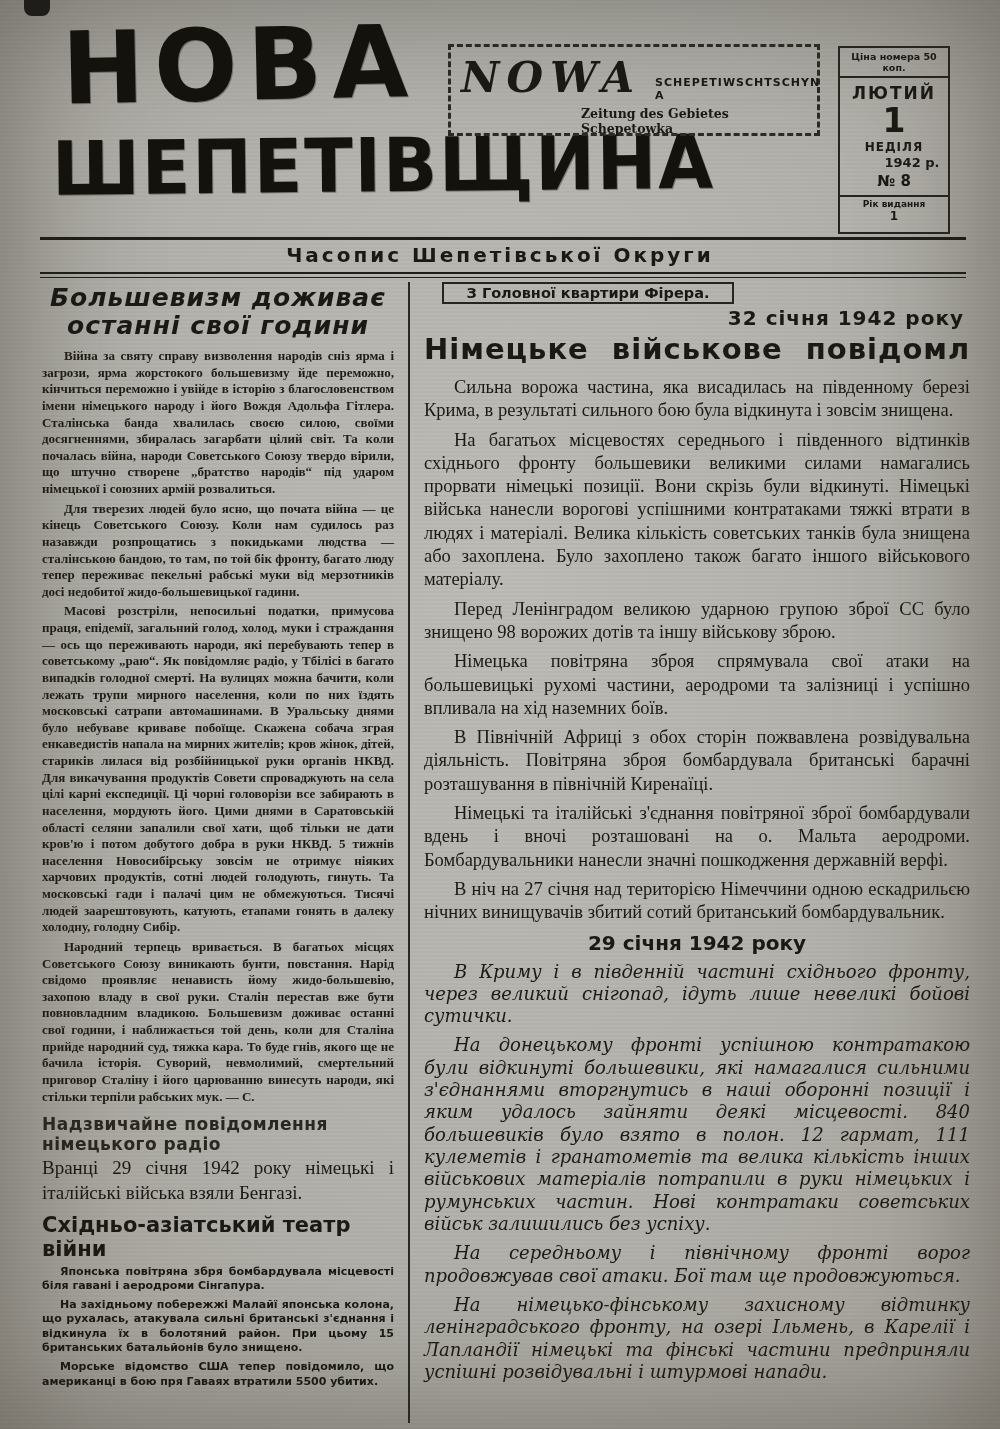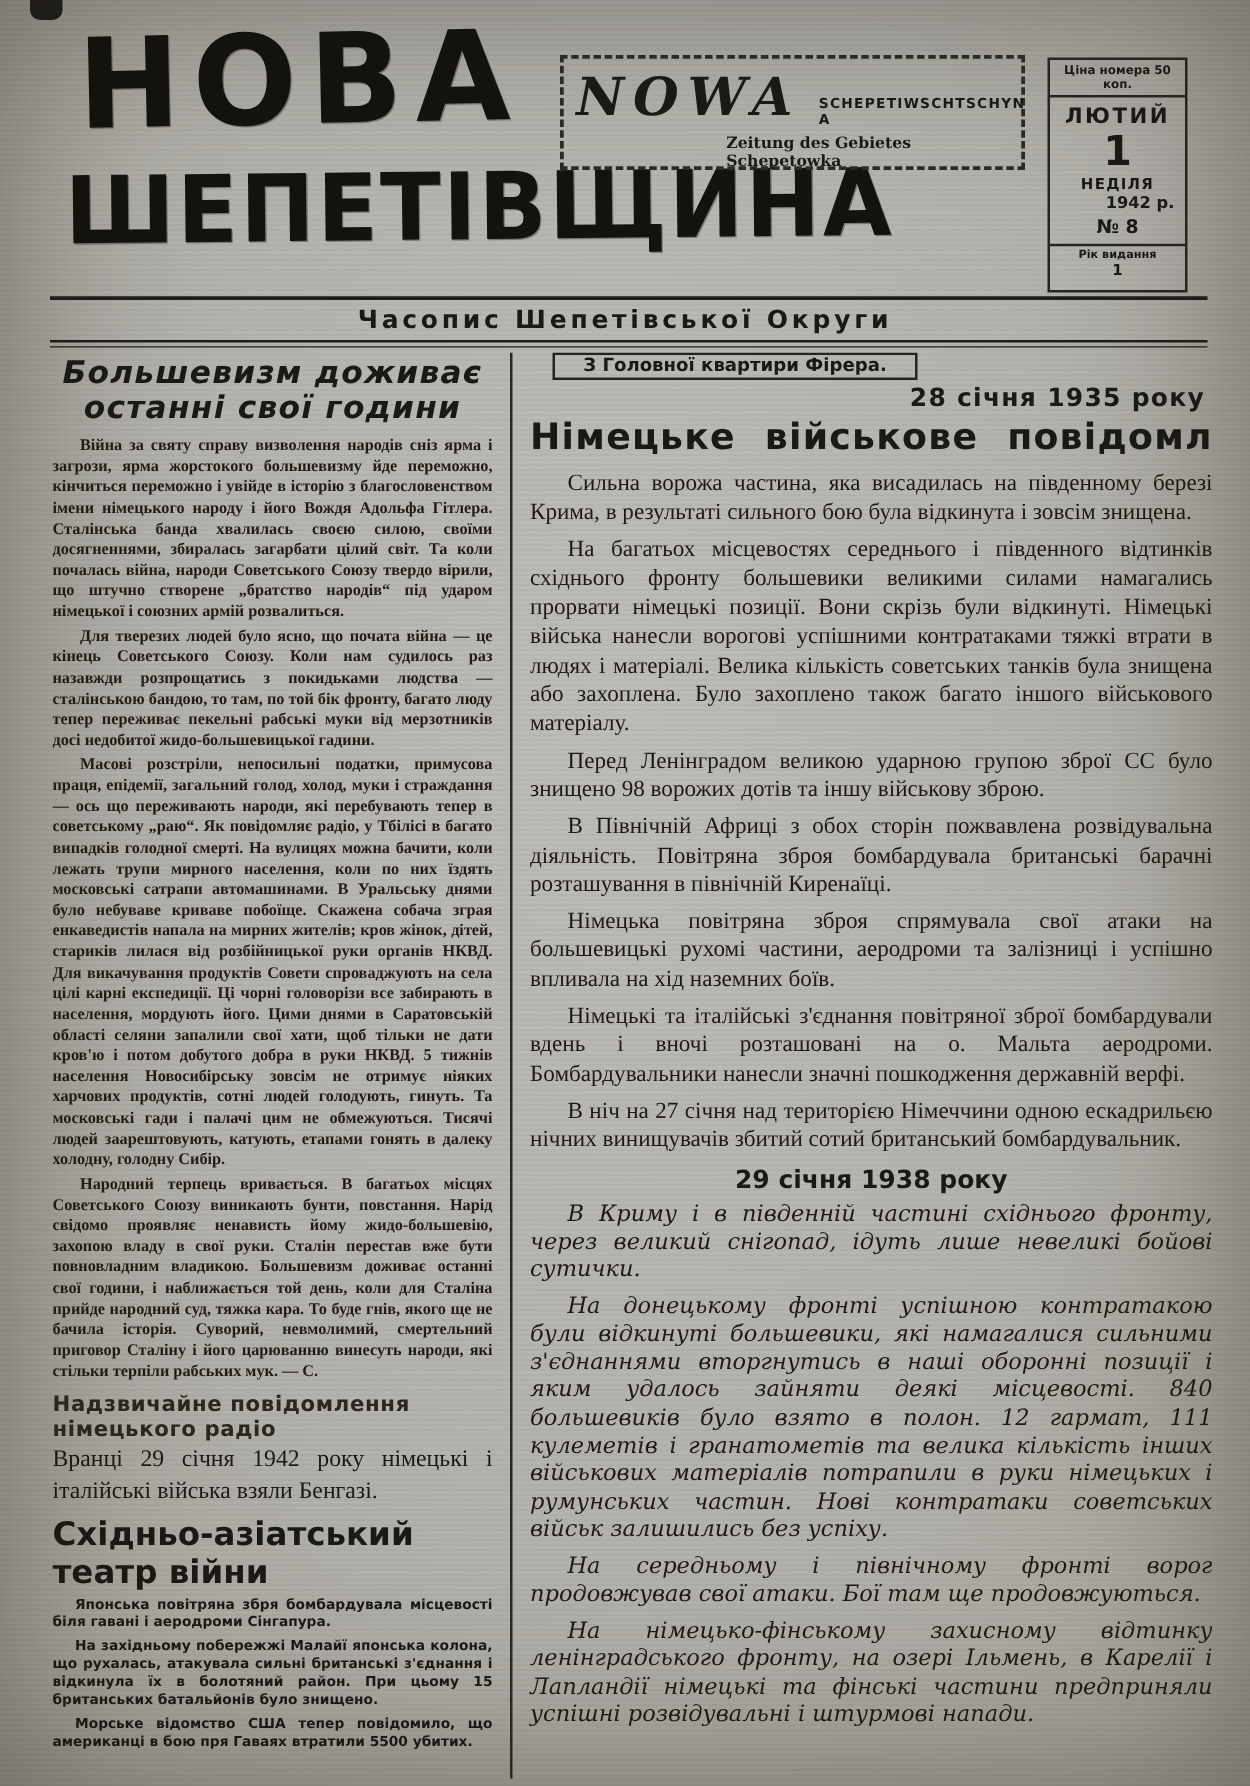--- a/index.html
+++ b/index.html
@@ -71,21 +71,21 @@
   }
   .body-sm p {
     margin:0 0 3px; font-size:13px; line-height:1.28; text-align:justify; text-indent:22px;
     font-family:"Liberation Serif", serif; font-weight:600; color:#201d16;
   }
   .sig { font-weight:800; }
   .h2-left {
     margin:9px 0 2px; font-family:"DejaVu Sans", sans-serif; font-weight:800; font-size:17px; letter-spacing:.5px; color:#2a2720;
   }
   .lede p { margin:0; font-size:19px; line-height:1.3; text-align:justify; font-family:"Liberation Serif", serif; }
-  .h3-left { margin:7px 0 4px; font-family:"DejaVu Sans", sans-serif; font-weight:900; font-size:26px; }
+  .h3-left { margin:7px 0 4px; font-family:"DejaVu Sans", sans-serif; font-weight:900; font-size:21px; }
   .body-bold p {
     margin:4px 0 5px; font-family:"DejaVu Sans", sans-serif; font-weight:700; font-size:11px; line-height:1.3;
     text-align:justify; text-indent:18px;
   }
 
   
   .kicker {
     border:2px solid #26241e; width:292px; box-sizing:border-box; text-align:center;
     font-family:"DejaVu Sans", sans-serif; font-weight:700; font-size:14.5px; padding:1px 4px; margin-left:18px;
   }
@@ -166,34 +166,34 @@
         <p>Японська повітряна збря бомбардувала місцевості біля гавані і аеродроми Сінгапура.</p>
         <p>На західньому побережжі Малайї японська колона, що рухалась, атакувала сильні британські з'єднання і відкинула їх в болотяний район. При цьому 15 британських батальйонів було знищено.</p>
         <p>Морське відомство США тепер повідомило, що американці в бою пря Гаваях втратили 5500 убитих.</p>
       </div>
     </section>
 
     <div class="col-divider"></div>
 
     <section class="col-right">
       <div class="kicker">З Головної квартири Фірера.</div>
-      <div class="dateline1">28 січня 1935 року</div>
+      <div class="dateline1">32 січня 1942 року</div>
       <h1 class="headline-rt">Німецьке  військове  повідомлення</h1>
 
       <div class="body-rt">
         <p>Сильна ворожа частина, яка висадилась на південному березі Крима, в результаті сильного бою була відкинута і зовсім знищена.</p>
         <p>На багатьох місцевостях середнього і південного відтинків східнього фронту большевики великими силами намагались прорвати німецькі позиції. Вони скрізь були відкинуті. Німецькі війська нанесли ворогові успішними контратаками тяжкі втрати в людях і матеріалі. Велика кількість советських танків була знищена або захоплена. Було захоплено також багато іншого військового матеріалу.</p>
         <p>Перед Ленінградом великою ударною групою зброї СС було знищено 98 ворожих дотів та іншу військову зброю.</p>
+        <p>Німецька повітряна зброя спрямувала свої атаки на большевицькі рухомі частини, аеродроми та залізниці і успішно впливала на хід наземних боїв.</p>
         <p>В Північній Африці з обох сторін пожвавлена розвідувальна діяльність. Повітряна зброя бомбардувала британські барачні розташування в північній Киренаїці.</p>
-        <p>Німецька повітряна зброя спрямувала свої атаки на большевицькі рухомі частини, аеродроми та залізниці і успішно впливала на хід наземних боїв.</p>
         <p>Німецькі та італійські з'єднання повітряної зброї бомбардували вдень і вночі розташовані на о. Мальта аеродроми. Бомбардувальники нанесли значні пошкодження державній верфі.</p>
         <p>В ніч на 27 січня над територією Німеччини одною ескадрильєю нічних винищувачів збитий сотий британський бомбардувальник.</p>
       </div>
 
-      <div class="dateline2">29 січня 1938 року</div>
+      <div class="dateline2">29 січня 1942 року</div>
 
       <div class="body-rt2">
         <p>В Криму і в південній частині східнього фронту, через великий снігопад, ідуть лише невеликі бойові сутички.</p>
         <p>На донецькому фронті успішною контратакою були відкинуті большевики, які намагалися сильними з'єднаннями вторгнутись в наші оборонні позиції і яким удалось зайняти деякі місцевості. 840 большевиків було взято в полон. 12 гармат, 111 кулеметів і гранатометів та велика кількість інших військових матеріалів потрапили в руки німецьких і румунських частин. Нові контратаки советських військ залишились без успіху.</p>
         <p>На середньому і північному фронті ворог продовжував свої атаки. Бої там ще продовжуються.</p>
         <p>На німецько-фінському захисному відтинку ленінградського фронту, на озері Ільмень, в Карелії і Лапландії німецькі та фінські частини предприняли успішні розвідувальні і штурмові напади.</p>
       </div>
     </section>
 
   </main>

